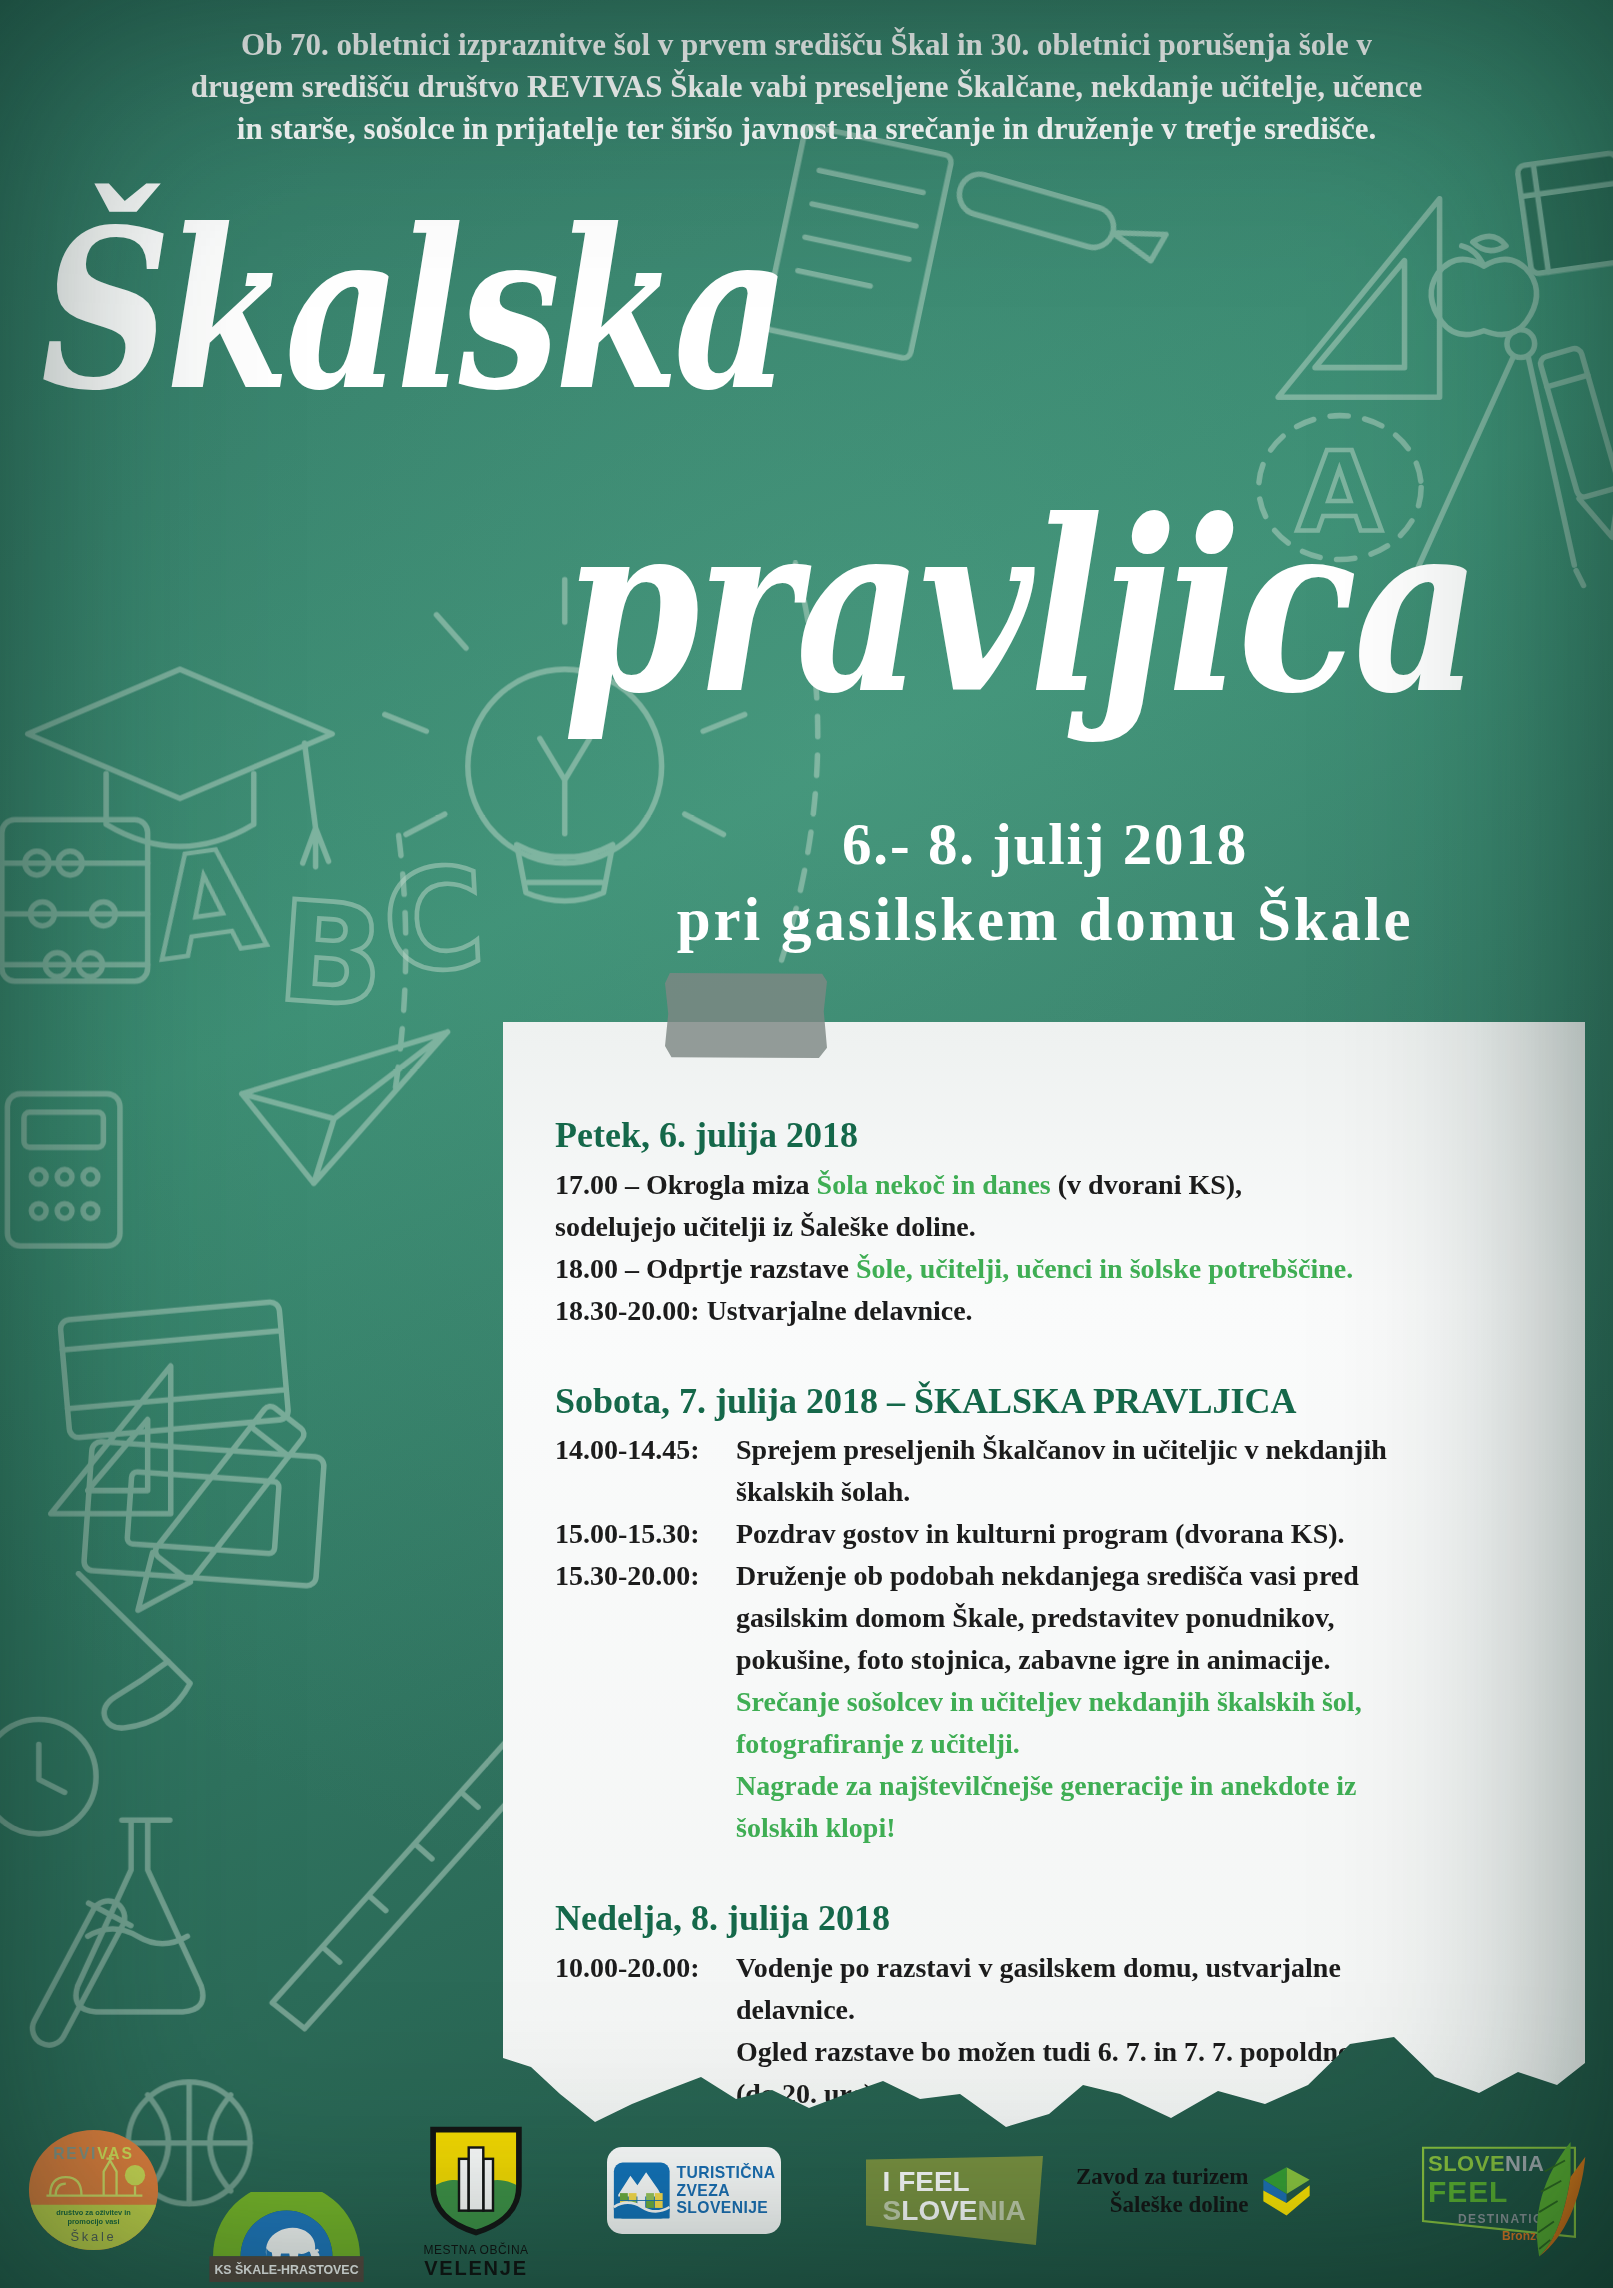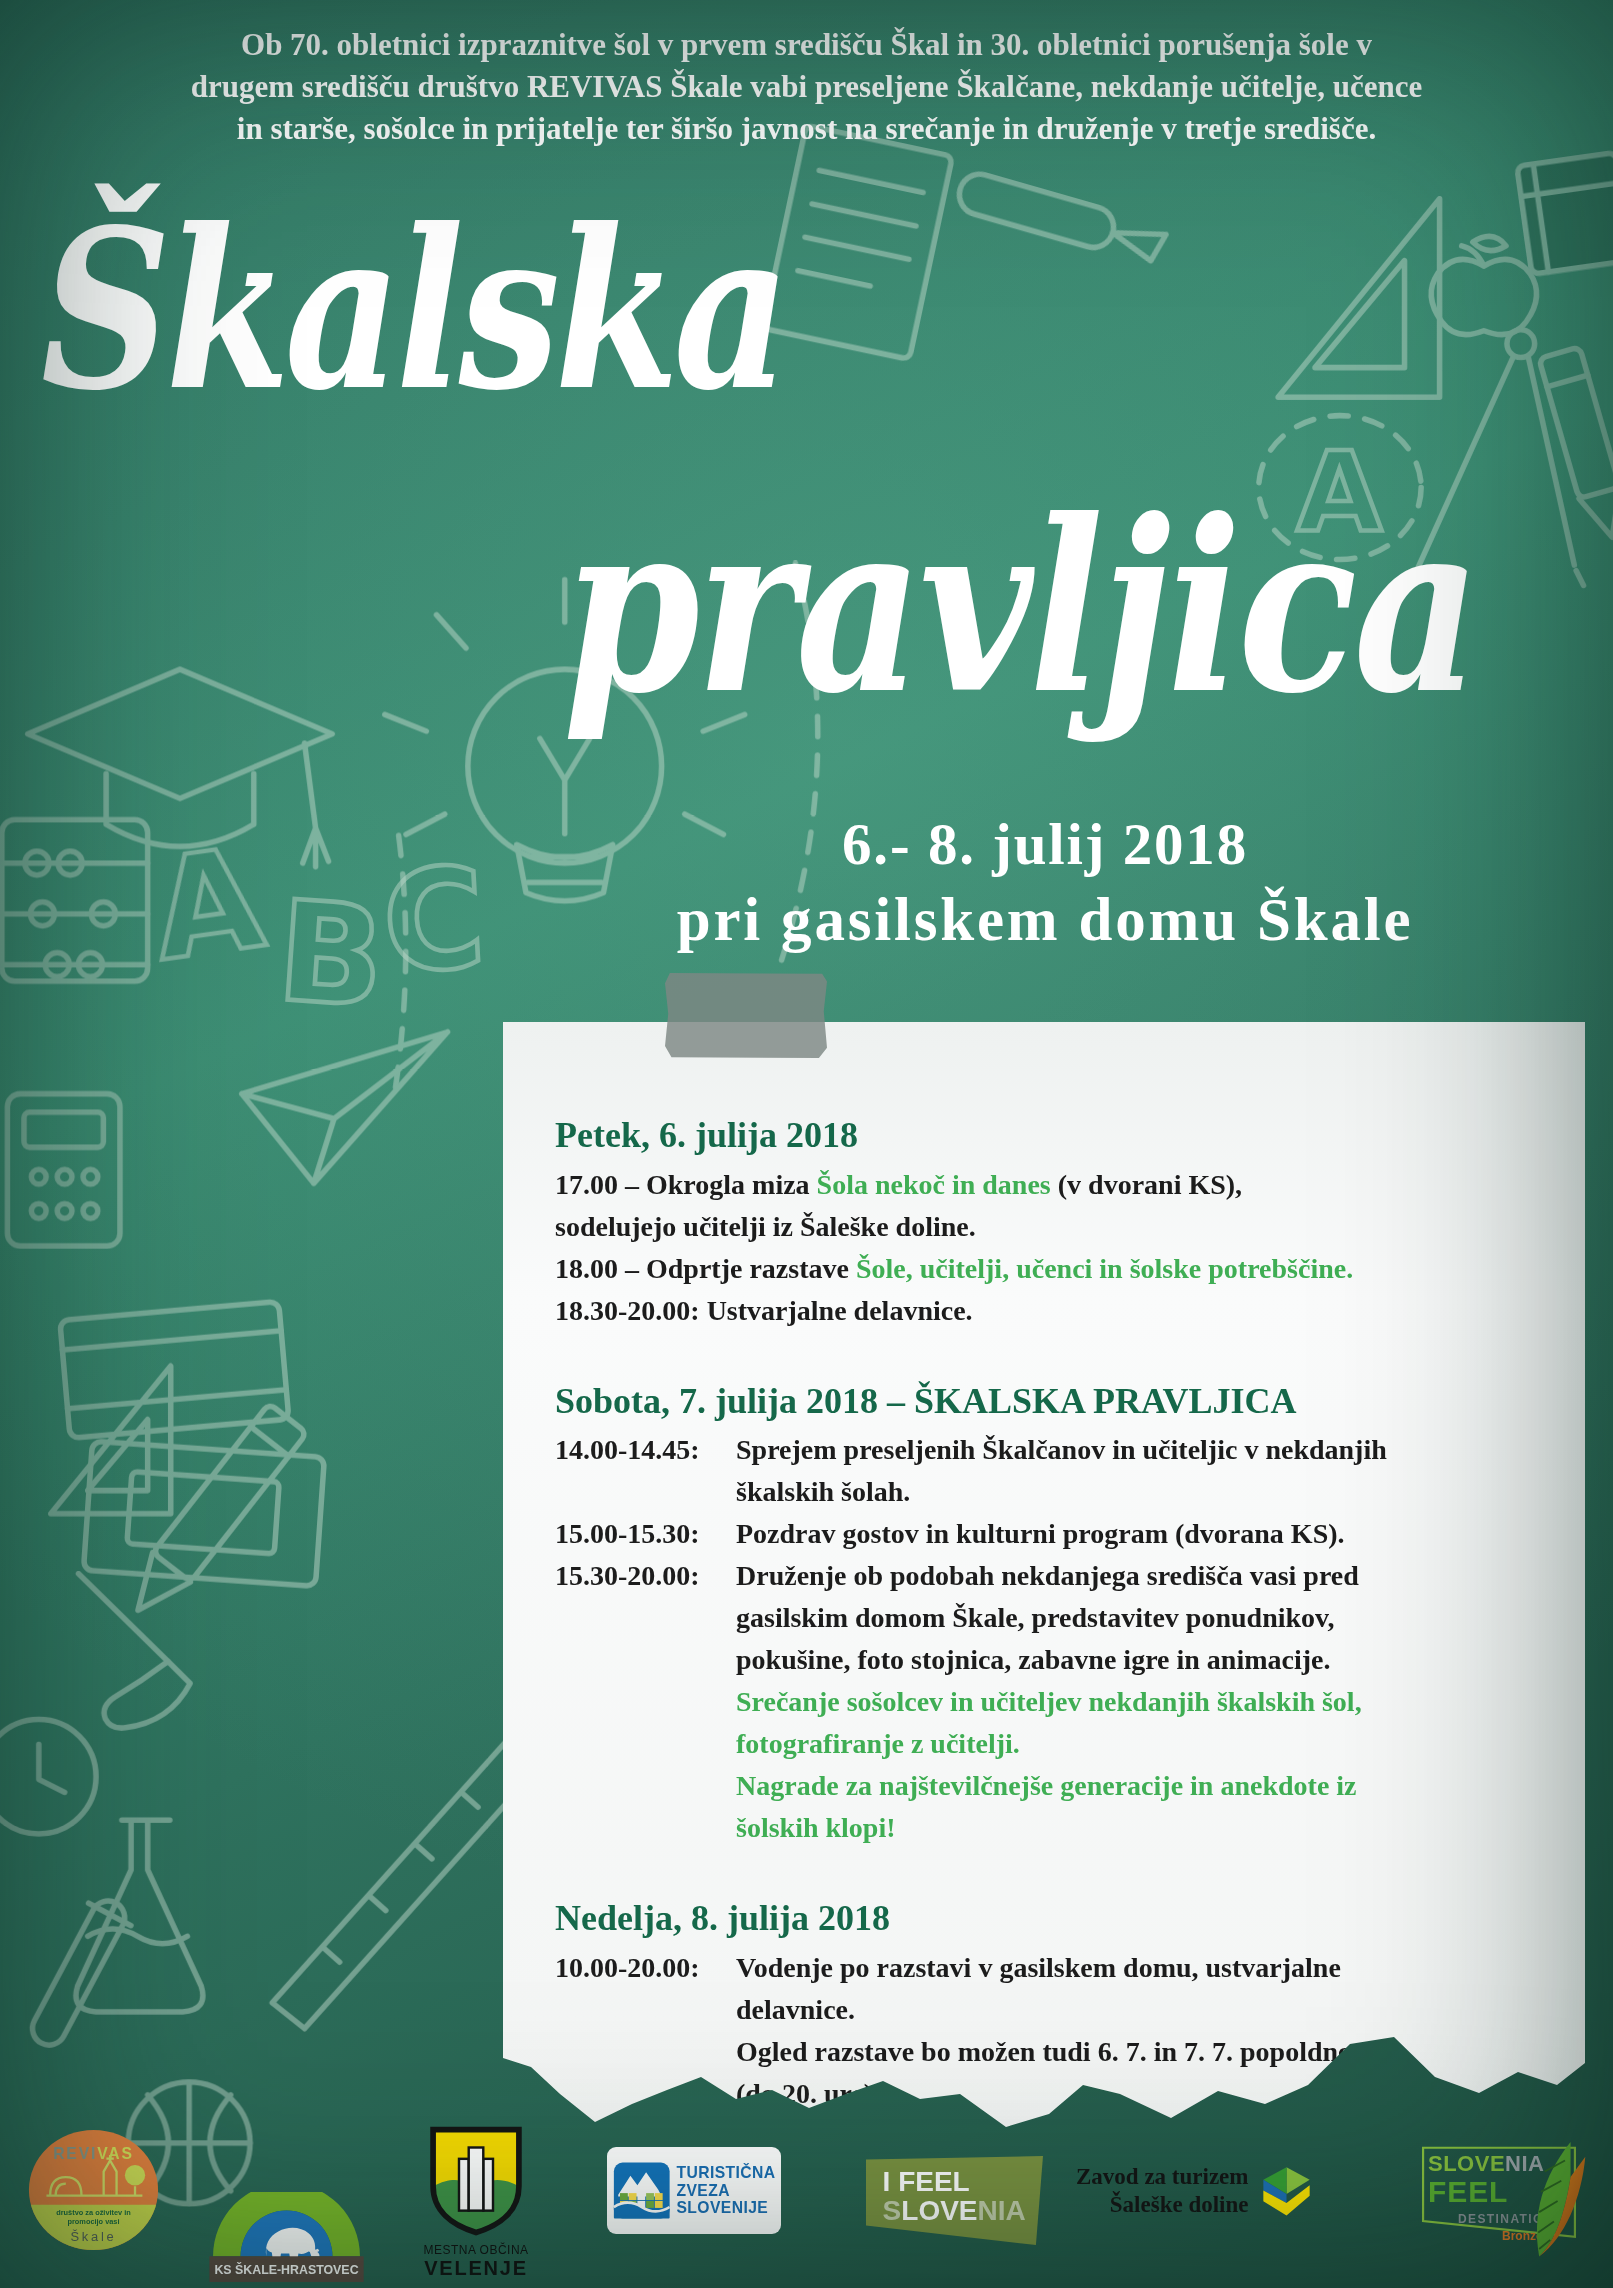--- a/index.html
+++ b/index.html
@@ -38,21 +38,21 @@
   .lines div{white-space:nowrap;}
   .tape{position:absolute;left:665px;top:973px;width:162px;height:85px;background:rgba(126,135,132,.82);z-index:3;
     clip-path:polygon(3% 0%,97% 1%,100% 10%,98% 45%,100% 88%,95% 100%,4% 99%,0% 86%,2% 48%,0% 12%);}
   .logos{position:absolute;left:0;top:2114px;width:1613px;height:175px;z-index:2;}
   .logo{position:absolute;}
   .logo-revivas{left:28px;top:14.8px;text-decoration:underline;}
   .logo-ks{left:209px;top:35px;margin-top:43px;}
   .logo-velenje{left:417px;top:12px;width:118px;text-align:center;}
   .velenje-l1{font-family:"Liberation Sans",sans-serif;font-size:12px;font-weight:normal;color:#101010;letter-spacing:0.5px;margin-top:1.8px;}
   .velenje-l2{font-family:"Liberation Sans",sans-serif;font-size:20px;font-weight:bold;color:#101010;letter-spacing:1.8px;}
-  .logo-tzs{left:607px;top:33px;width:174px;height:87px;background:#fff;border-radius:9px;display:flex;align-items:center;padding:0 5.5px;box-sizing:border-box;}
+  .logo-tzs{left:607px;top:33px;width:174px;height:87px;background:#fff;border-radius:15px;display:flex;align-items:center;padding:0 5.5px;box-sizing:border-box;}
   .tzs-text{font-family:"Liberation Sans",sans-serif;font-weight:bold;color:#1b6fb5;font-size:15.7px;line-height:17.5px;margin-left:6.5px;letter-spacing:0.4px;}
   .logo-ifeel{left:866px;top:42px;width:177px;height:89px;background:#7a9140;
     clip-path:polygon(0% 4%,100% 0%,96% 100%,0% 78%);padding:11px 0 0 16.6px;box-sizing:border-box;
     font-family:"Liberation Sans",sans-serif;font-weight:bold;color:#fff;font-size:28px;line-height:29px;}
   .ifeel-dim{color:#c2cdab;}
   .logo-zavod{left:1076px;top:48px;display:flex;align-items:center;}
   .zavod-text{text-align:right;font-weight:bold;color:#141414;font-size:23px;line-height:28px;margin-right:9.2px;}
   .logo-green{left:1417px;top:26px;width:174px;height:124px;}
   .green-box{position:absolute;left:0;top:5.5px;width:164px;height:96px;}
   .green-l1{position:absolute;left:11px;top:11px;font-family:"Liberation Sans",sans-serif;font-weight:bold;font-size:22px;color:#8dc63f;letter-spacing:0.5px;}

